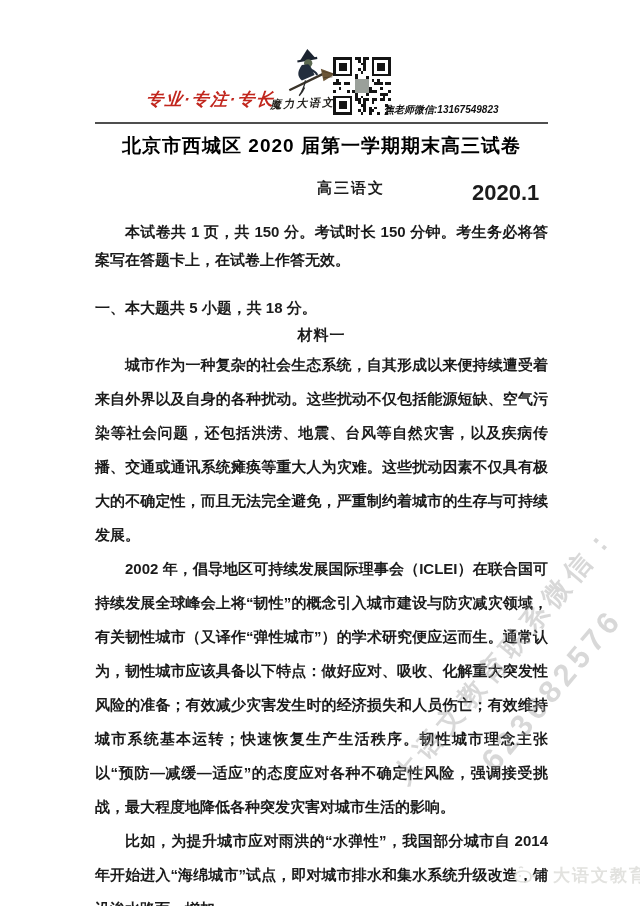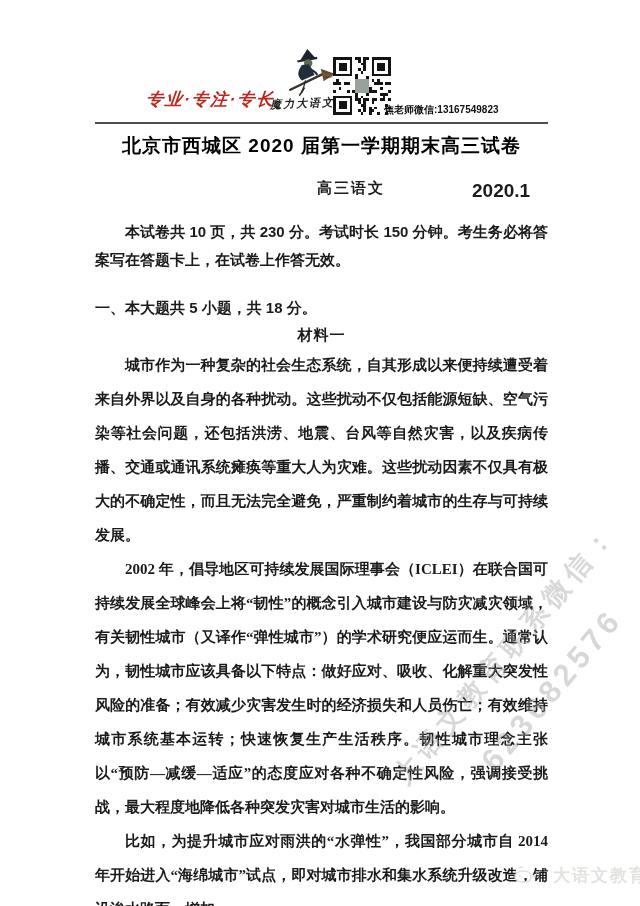--- a/index.html
+++ b/index.html
@@ -23,58 +23,57 @@
   .witch{position:absolute;left:282px;top:48px;width:56px;height:54px;}
   .brand-text{
     position:absolute;left:270px;top:96px;
     font-size:11px;font-weight:bold;font-style:italic;
     letter-spacing:2px;color:#25231f;white-space:nowrap;
     transform:rotate(-2deg);
   }
   .qr{position:absolute;left:333px;top:55px;width:58px;height:62px;}
   .contact{
     position:absolute;left:384px;top:103px;
-    font-size:10px;font-weight:bold;color:#111;white-space:nowrap;
+    font-size:10px;font-weight:bold;color:#111;white-space:nowrap;font-style:italic;
   }
   .rule{
     position:absolute;left:95px;top:122px;width:453px;height:2px;
     background:#4f4f4f;
   }
   
   .paper-title{
     position:absolute;left:95px;top:133px;width:453px;
     margin:0;text-align:center;
     font-size:19px;font-weight:bold;color:#000000;
     letter-spacing:1px;white-space:nowrap;
   }
   .subject-title{
     position:absolute;left:317px;top:179px;
     font-size:15px;font-weight:bold;letter-spacing:2px;white-space:nowrap;
   }
   .exam-date{
     position:absolute;left:472px;top:180px;
-    font-size:19px;font-weight:bold;white-space:nowrap;
+    font-size:22px;font-weight:bold;white-space:nowrap;
   }
   
   .content{
     position:absolute;left:95px;top:218px;width:453px;
     font-size:15px;font-weight:bold;color:#1b1b1b;
   }
   .content p{margin:0;}
   .intro{
     line-height:28px;text-indent:2em;text-align:justify;
     margin-bottom:20px !important;
   }
   .sec-heading{line-height:27px;}
   .sec-instruction{line-height:27px;padding-left:2em;}
   .material-title{line-height:27px;text-align:center;letter-spacing:1px;}
   .body-para{
     line-height:34px;text-indent:2em;text-align:justify;
     text-justify:inter-character;
-    font-family:Liberation Serif, serif;
   }
   .page-number{
     position:absolute;left:95px;top:832px;width:453px;
     text-align:center;font-size:11px;color:#333;
     font-family:"Liberation Serif", serif;
   }
   
   .wm-diag{
     position:absolute;
     transform:rotate(-50deg);
@@ -227,21 +226,21 @@
 
   <div class="contact">焦老师微信:13167549823</div>
 
   <div class="rule"></div>
 
   <h1 class="paper-title">北京市西城区 2020 届第一学期期末高三试卷</h1>
   <div class="subject-title">高三语文</div>
   <div class="exam-date">2020.1</div>
 
   <main class="content">
-    <p class="intro">本试卷共 10 页，共 230 分。考试时长 150 分钟。考生务必将答案写在答题卡上，在试卷上作答无效。</p>
+    <p class="intro">本试卷共 1 页，共 150 分。考试时长 150 分钟。考生务必将答案写在答题卡上，在试卷上作答无效。</p>
     <p class="sec-heading">一、本大题共 5 小题，共 18 分。</p>
     <p class="material-title">材料一</p>
     <p class="body-para">城市作为一种复杂的社会生态系统，自其形成以来便持续遭受着来自外界以及自身的各种扰动。这些扰动不仅包括能源短缺、空气污染等社会问题，还包括洪涝、地震、台风等自然灾害，以及疾病传播、交通或通讯系统瘫痪等重大人为灾难。这些扰动因素不仅具有极大的不确定性，而且无法完全避免，严重制约着城市的生存与可持续发展。</p>
     <p class="body-para">2002 年，倡导地区可持续发展国际理事会（ICLEI）在联合国可持续发展全球峰会上将“韧性”的概念引入城市建设与防灾减灾领域，有关韧性城市（又译作“弹性城市”）的学术研究便应运而生。通常认为，韧性城市应该具备以下特点：做好应对、吸收、化解重大突发性风险的准备；有效减少灾害发生时的经济损失和人员伤亡；有效维持城市系统基本运转；快速恢复生产生活秩序。韧性城市理念主张以“预防—减缓—适应”的态度应对各种不确定性风险，强调接受挑战，最大程度地降低各种突发灾害对城市生活的影响。</p>
     <p class="body-para">比如，为提升城市应对雨洪的“水弹性”，我国部分城市自 2014 年开始进入“海绵城市”试点，即对城市排水和集水系统升级改造，铺设渗水路面，增加</p>
   </main>
 
   <div class="page-number">1</div>
 
   <div class="wm-diag wm-line1">大语文教育联系微信：</div>

